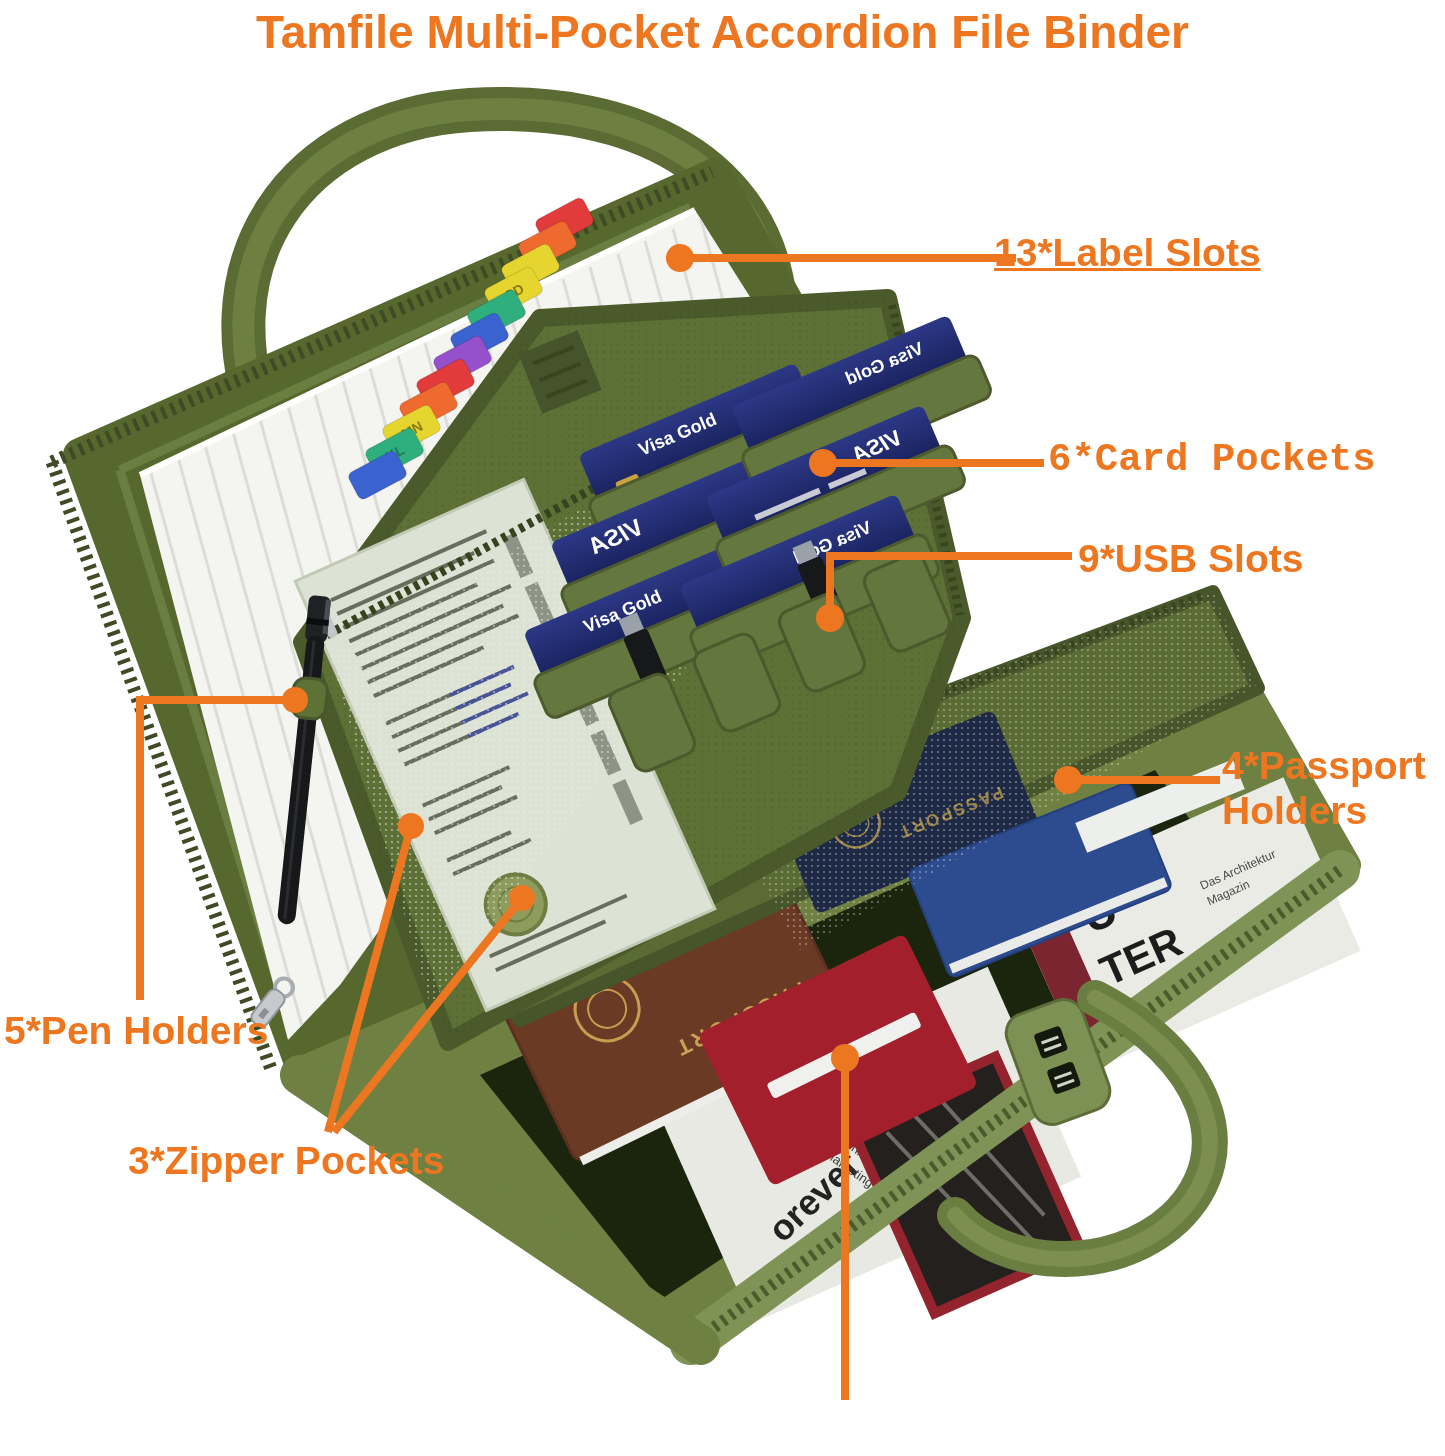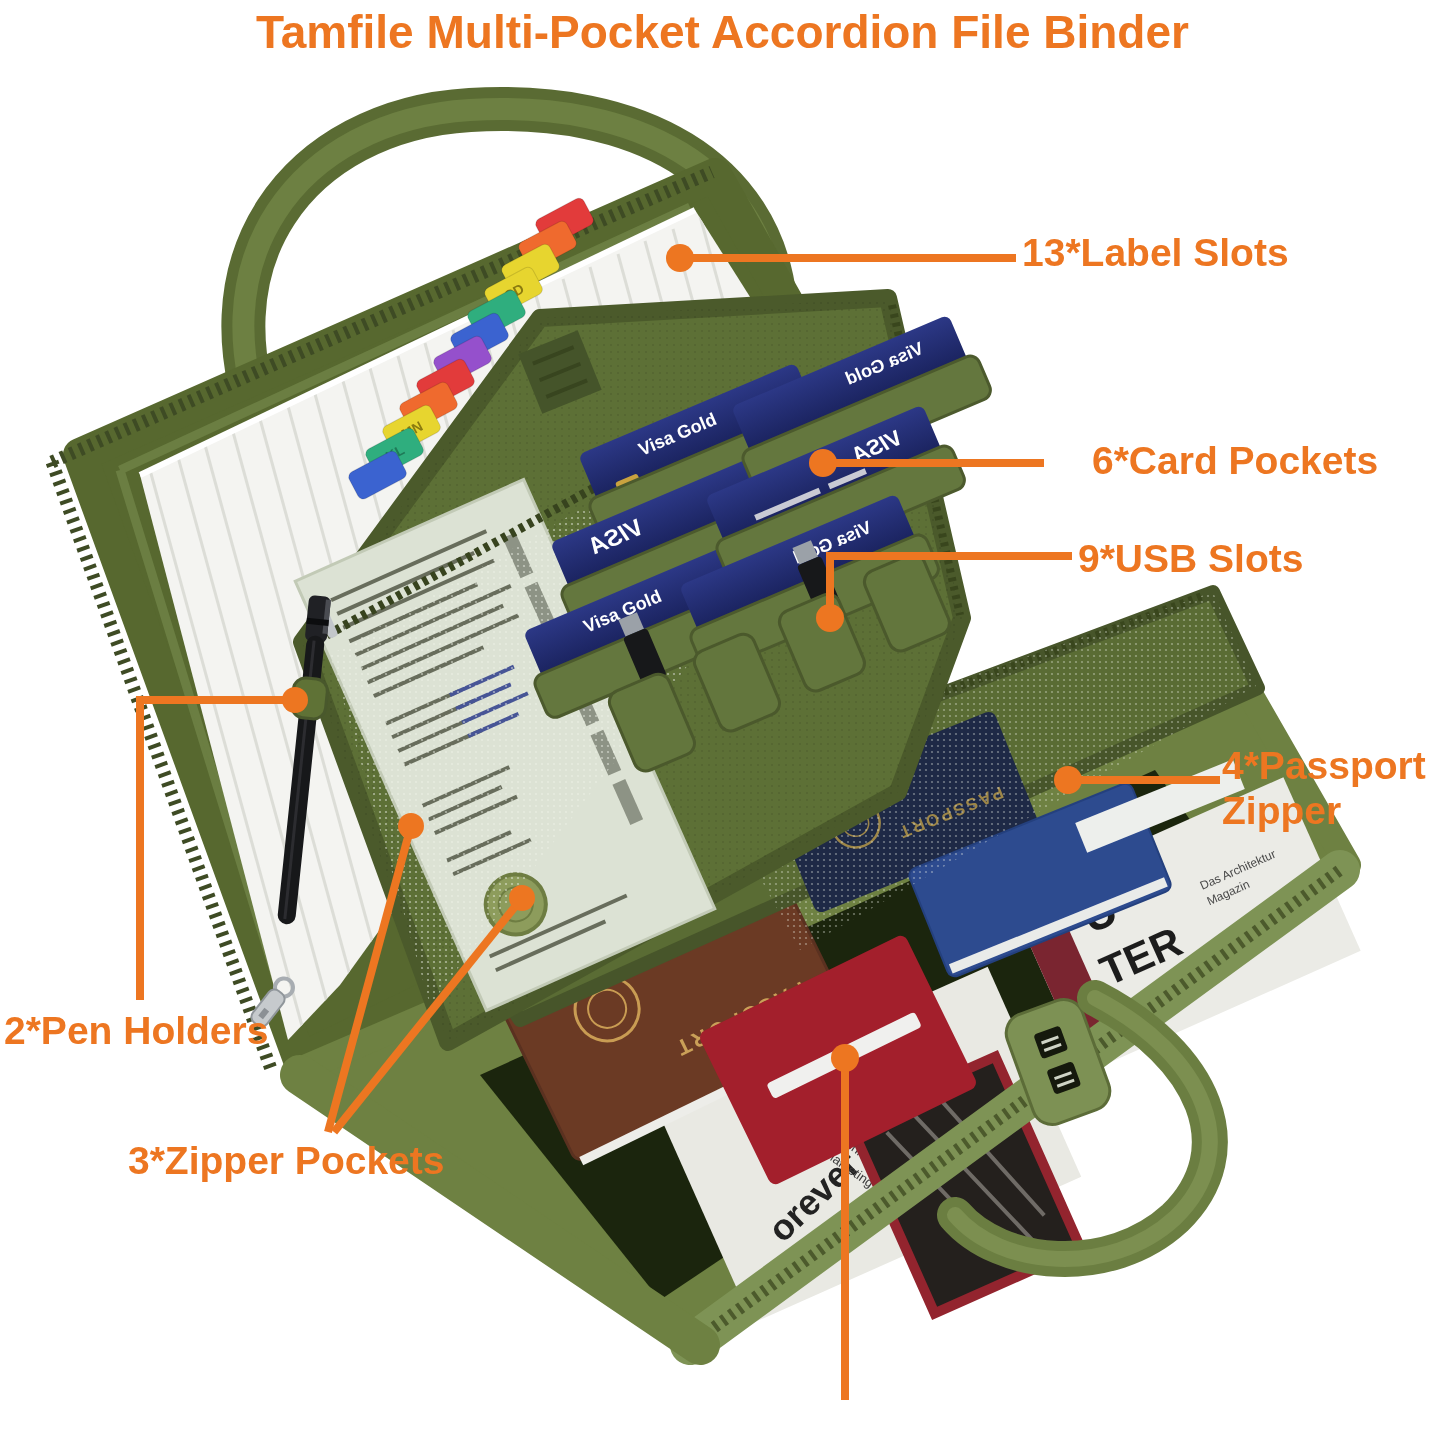--- a/index.html
+++ b/index.html
@@ -403,28 +403,28 @@
       </g>
       <g>
         <line x1="845" y1="1062" x2="845" y2="1400"></line>
           <circle cx="845" cy="1058" r="14" stroke="none"></circle>
       </g>
     </g>
   </svg>
 
   <div class="title">Tamfile Multi-Pocket Accordion File Binder</div>
 
-  <div class="callout" style="left:1022px; top:230px;">13*Label Slots</div>
-
-  <div class="callout" style="left:1092px; top:438px;">6*Card Pockets</div>
+  <div class="callout" style="left:994px; top:230px;text-decoration:underline;">13*Label Slots</div>
+
+  <div class="callout" style="left:1048px; top:438px;font-family:Liberation Mono, monospace;">6*Card Pockets</div>
 
   <div class="callout" style="left:1078px; top:536px;">9*USB Slots</div>
 
   <div class="callout center" style="left:1222px; top:743px; width:222px;">
     <div>4*Passport</div>
-    <div>Zipper</div>
+    <div>Holders</div>
   </div>
 
-  <div class="callout" style="left:4px; top:1008px;">2*Pen Holders</div>
+  <div class="callout" style="left:4px; top:1008px;">5*Pen Holders</div>
 
   <div class="callout" style="left:128px; top:1138px;">3*Zipper Pockets</div>
 
 </div>
 
 </body></html>

